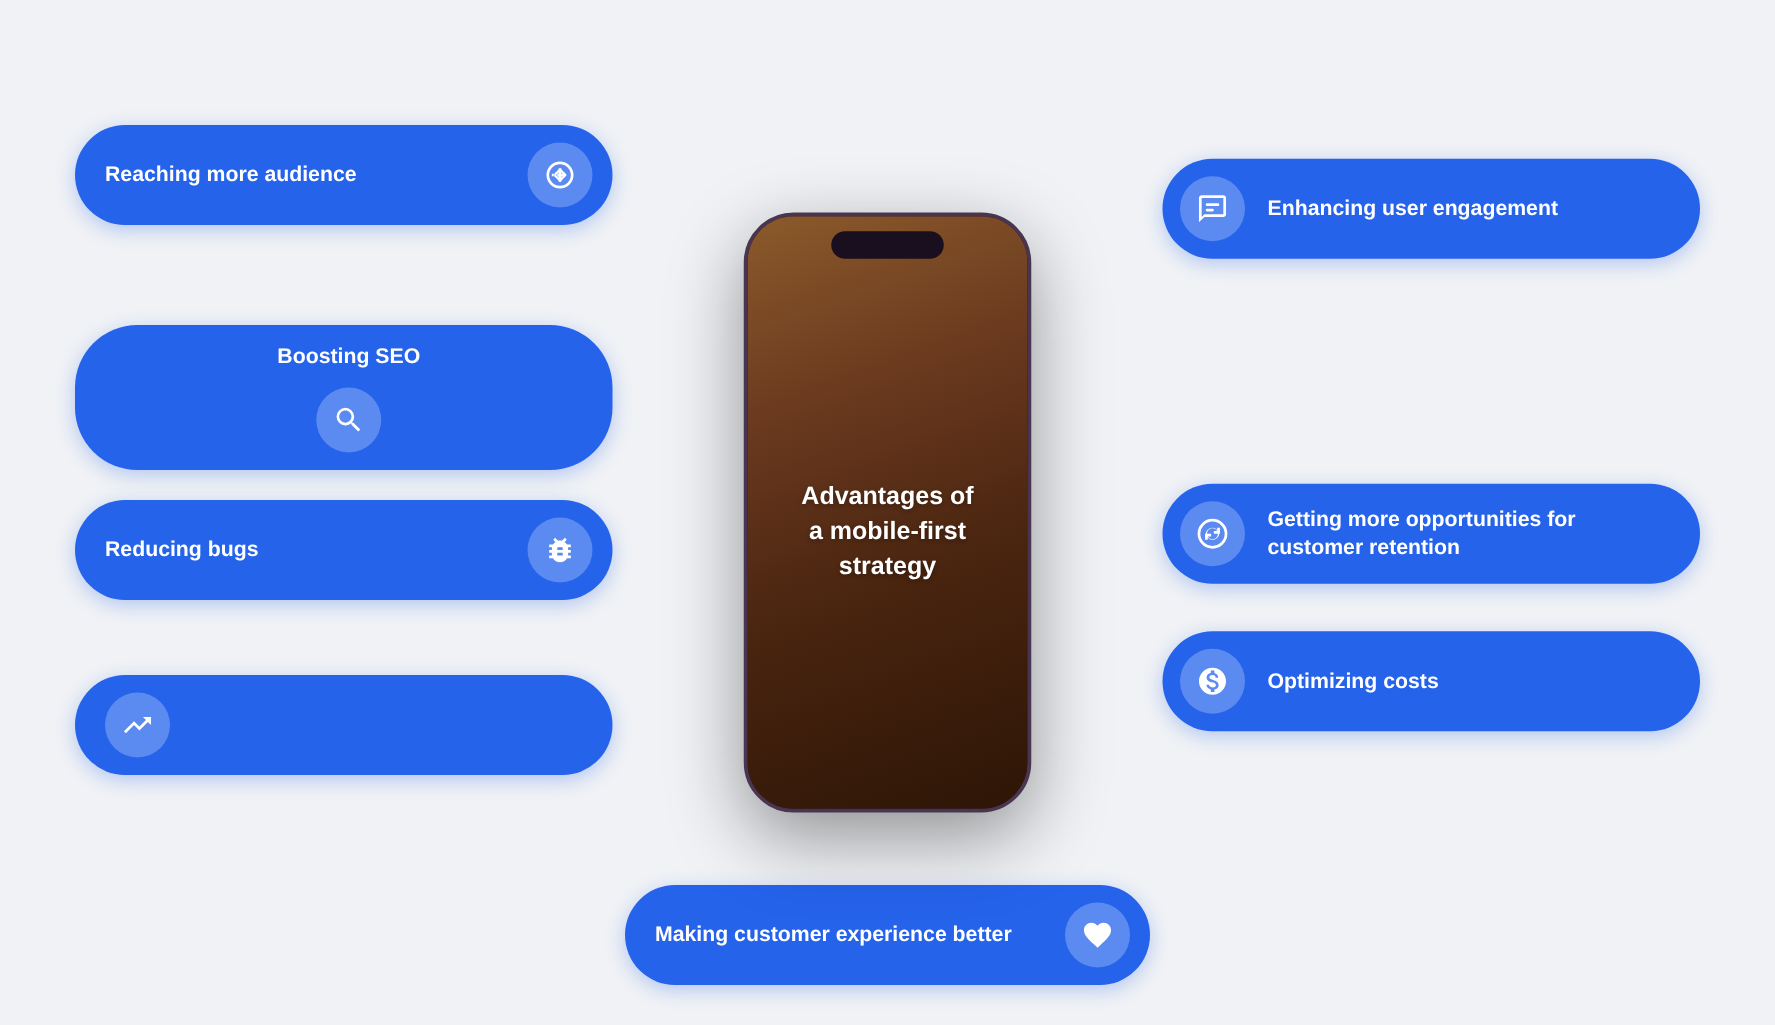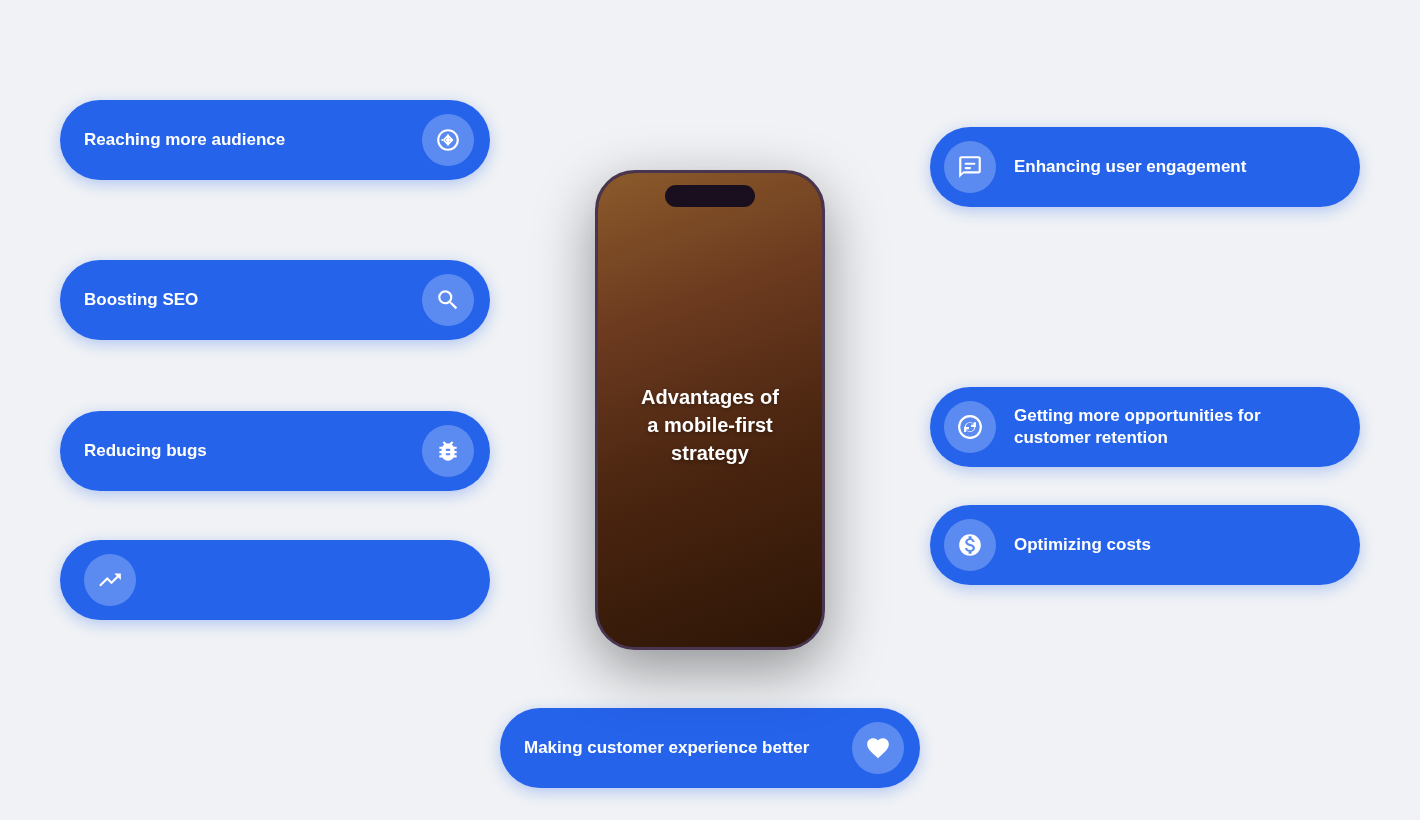--- a/index.html
+++ b/index.html
@@ -122,25 +122,26 @@
       left: 60px;
       top: 100px;
       width: 430px;
       gap: 24px;
     }
 
     .pill-seo {
       left: 60px;
       top: 260px;
       width: 430px;
+      flex-direction: column;
     }
 
     .pill-bugs {
       left: 60px;
-      top: 411px;
+      top: 400px;
       width: 430px;
     }
 
     .pill-sales {
       left: 60px;
       top: 540px;
       width: 430px;
     }
 
     

